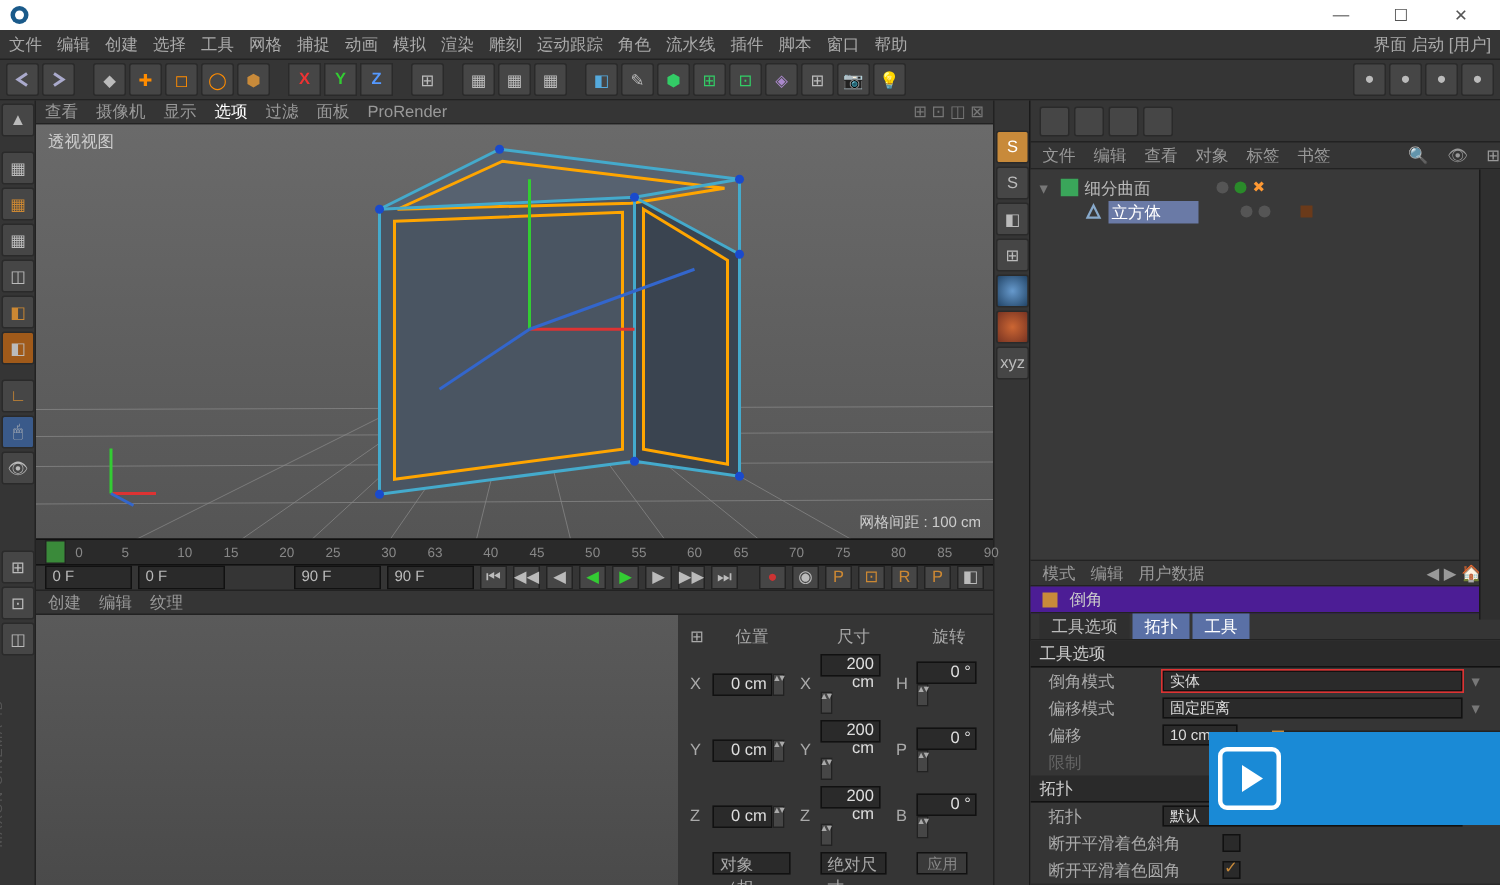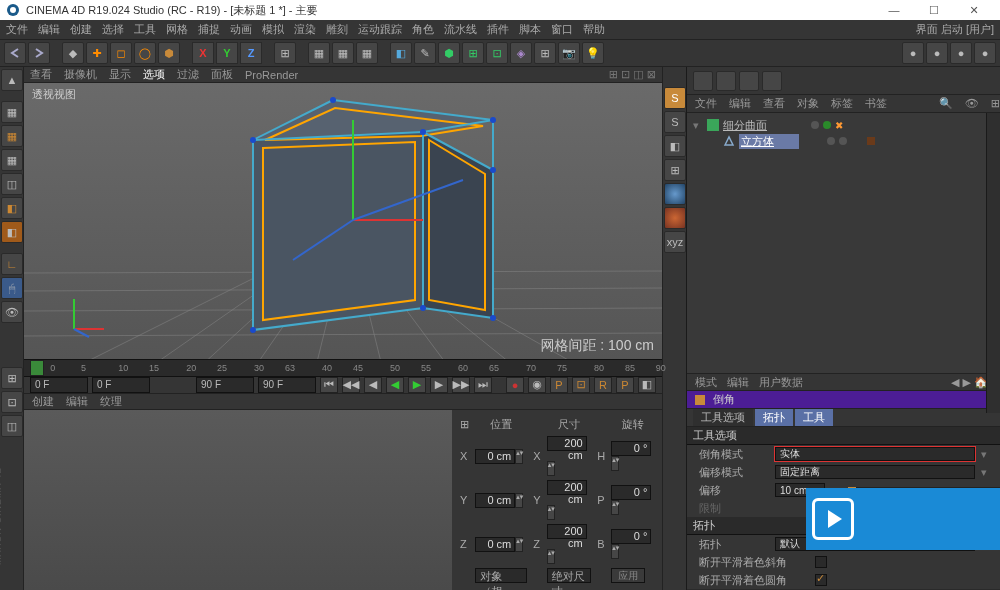--- a/index.html
+++ b/index.html
@@ -35,21 +35,21 @@
 .vert-text { position: absolute; left: 3px; bottom: 25px; transform: rotate(-90deg); transform-origin: left bottom; color:#555; font-size:9px; letter-spacing:1px; white-space:nowrap; }
 
 
 .viewport-col { width: 638px; display:flex; flex-direction:column; position:relative; }
 
 .viewport-tabs { height: 20px; background: #353535; display:flex; align-items:center; padding-left:6px; gap:12px; color:#999; border-bottom:1px solid #222; }
 .viewport-tabs .active { color:#fff; }
 
 .viewport { height: 372px; background: linear-gradient(#6a6a6a,#555); position:relative; overflow:hidden; }
 .viewport-label { position:absolute; top:4px; left:8px; color:#ccc; font-size:11px; }
-.viewport-info { position:absolute; bottom:4px; right:8px; color:#ccc; font-size:14px; }
+.viewport-info { position:absolute; bottom:4px; right:8px; color:#ccc; font-size:10px; }
 
 
 .grid-floor { position:absolute; inset:0; }
 .grid-floor line { stroke:#888; stroke-width:0.5; }
 
 
 .cube { position:absolute; left:50%; top:50%; transform:translate(-50%,-50%); }
 .cube svg line.sel { stroke:#4ac; stroke-width:2; }
 .cube svg polygon.face { fill:#4a5562; stroke:none; }
 .cube svg circle.vert { fill:#1a4acc; r:3; }
@@ -89,21 +89,21 @@
 
 .right-toolbar-top { height:28px; border-bottom:1px solid #222; display:flex;align-items:center; padding-left:6px; gap:3px;}
 .right-toolbar-top .tb-btn { width:20px;height:20px;background:#464646;border:1px solid #2a2a2a;border-radius:2px; }
 .obj-tabs { height:18px; display:flex; gap:12px; padding-left:8px; color:#999; align-items:center; border-bottom:1px solid #222;}
 .obj-tabs .spacer { flex:1; }
 
 .obj-tree { height: 260px; background:#393939; overflow:hidden; position:relative; padding:4px 6px; }
 .obj-row { height:16px; display:flex; align-items:center; gap:4px; color:#bbb; font-size:11px; }
 .obj-row .exp { width:10px;color:#777; }
 .obj-row .oicon { width:12px;height:12px; }
-.obj-row .name { min-width:60px;text-decoration:underline; }
+.obj-row .name { min-width:60px; }
 .obj-row .name.sel { background:#6a7aa6; color:#fff; padding:0 2px; }
 .obj-row .dot { width:8px;height:8px;border-radius:50%; }
 .obj-row .dot.green { background:#2a8a2a; }
 .obj-row .dot.grey { background:#555; }
 .obj-row .dot.chk { background:#6a3a1a; }
 .obj-row .xmark { color:#ff9933; width:12px; font-size:10px; }
 
 .attr-header { height:18px; background:#353535; border-top:1px solid #222;border-bottom:1px solid #222; display:flex; align-items:center; padding-left:8px; gap:10px; color:#999; }
 .attr-title { height:18px; background:#4c1d95; display:flex;align-items:center; padding-left:6px; gap:6px; color:#ccc;border-bottom:1px solid #222; }
 .attr-tabs { height:18px; display:flex; gap:2px; padding-left:6px; align-items:center; border-bottom:1px solid #222;}
@@ -132,21 +132,20 @@
 .watermark .txt-en { font-size:10px; letter-spacing:1px; }
 </style>
 </head>
 <body>
 
 <div class="titlebar">
   <svg width="14" height="14">
       <circle cx="7" cy="7" r="6" fill="#1a5a8a"></circle>
       <circle cx="7" cy="7" r="3" fill="#fff"></circle>
     </svg>
-  <span style="margin-left:6px">CINEMA 4D R19.024 Studio (RC - R19) - [未标题 1 *] - 主要</span>
   <div class="spacer"></div>
   <div class="win-btn">—</div>
   <div class="win-btn">☐</div>
   <div class="win-btn">✕</div>
 </div>
 
 <div class="menubar">
   <span>文件</span>
   <span>编辑</span>
   <span>创建</span>

